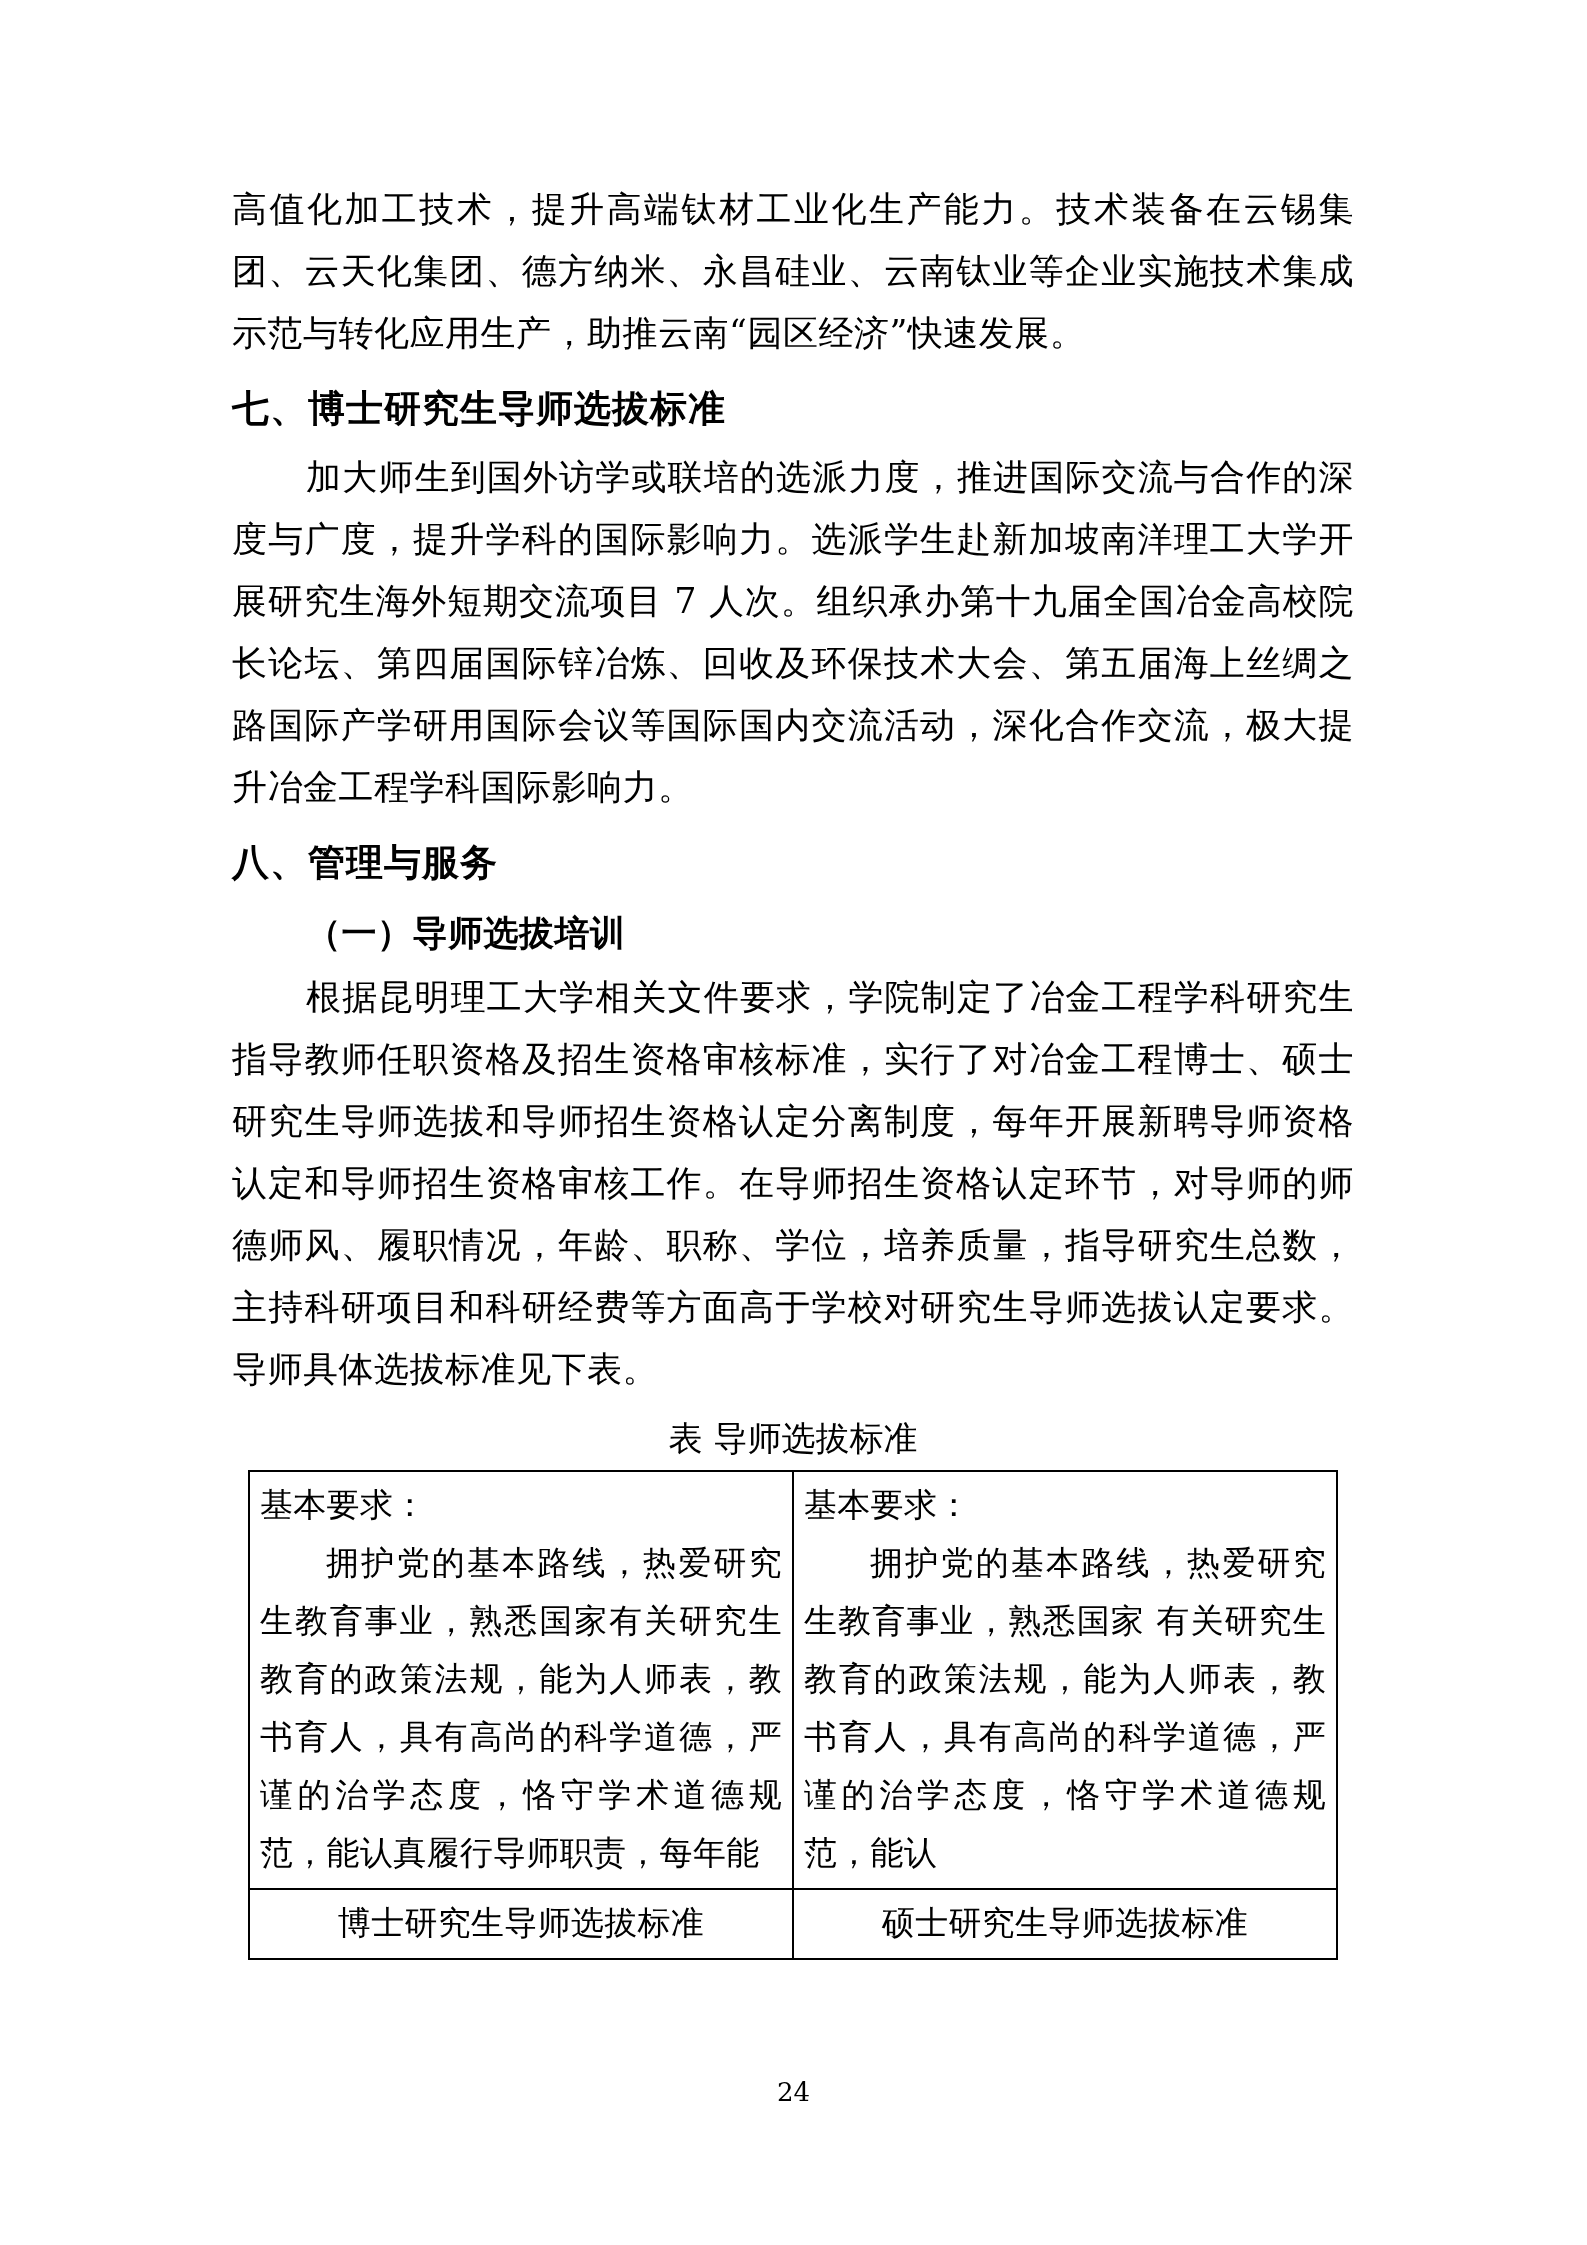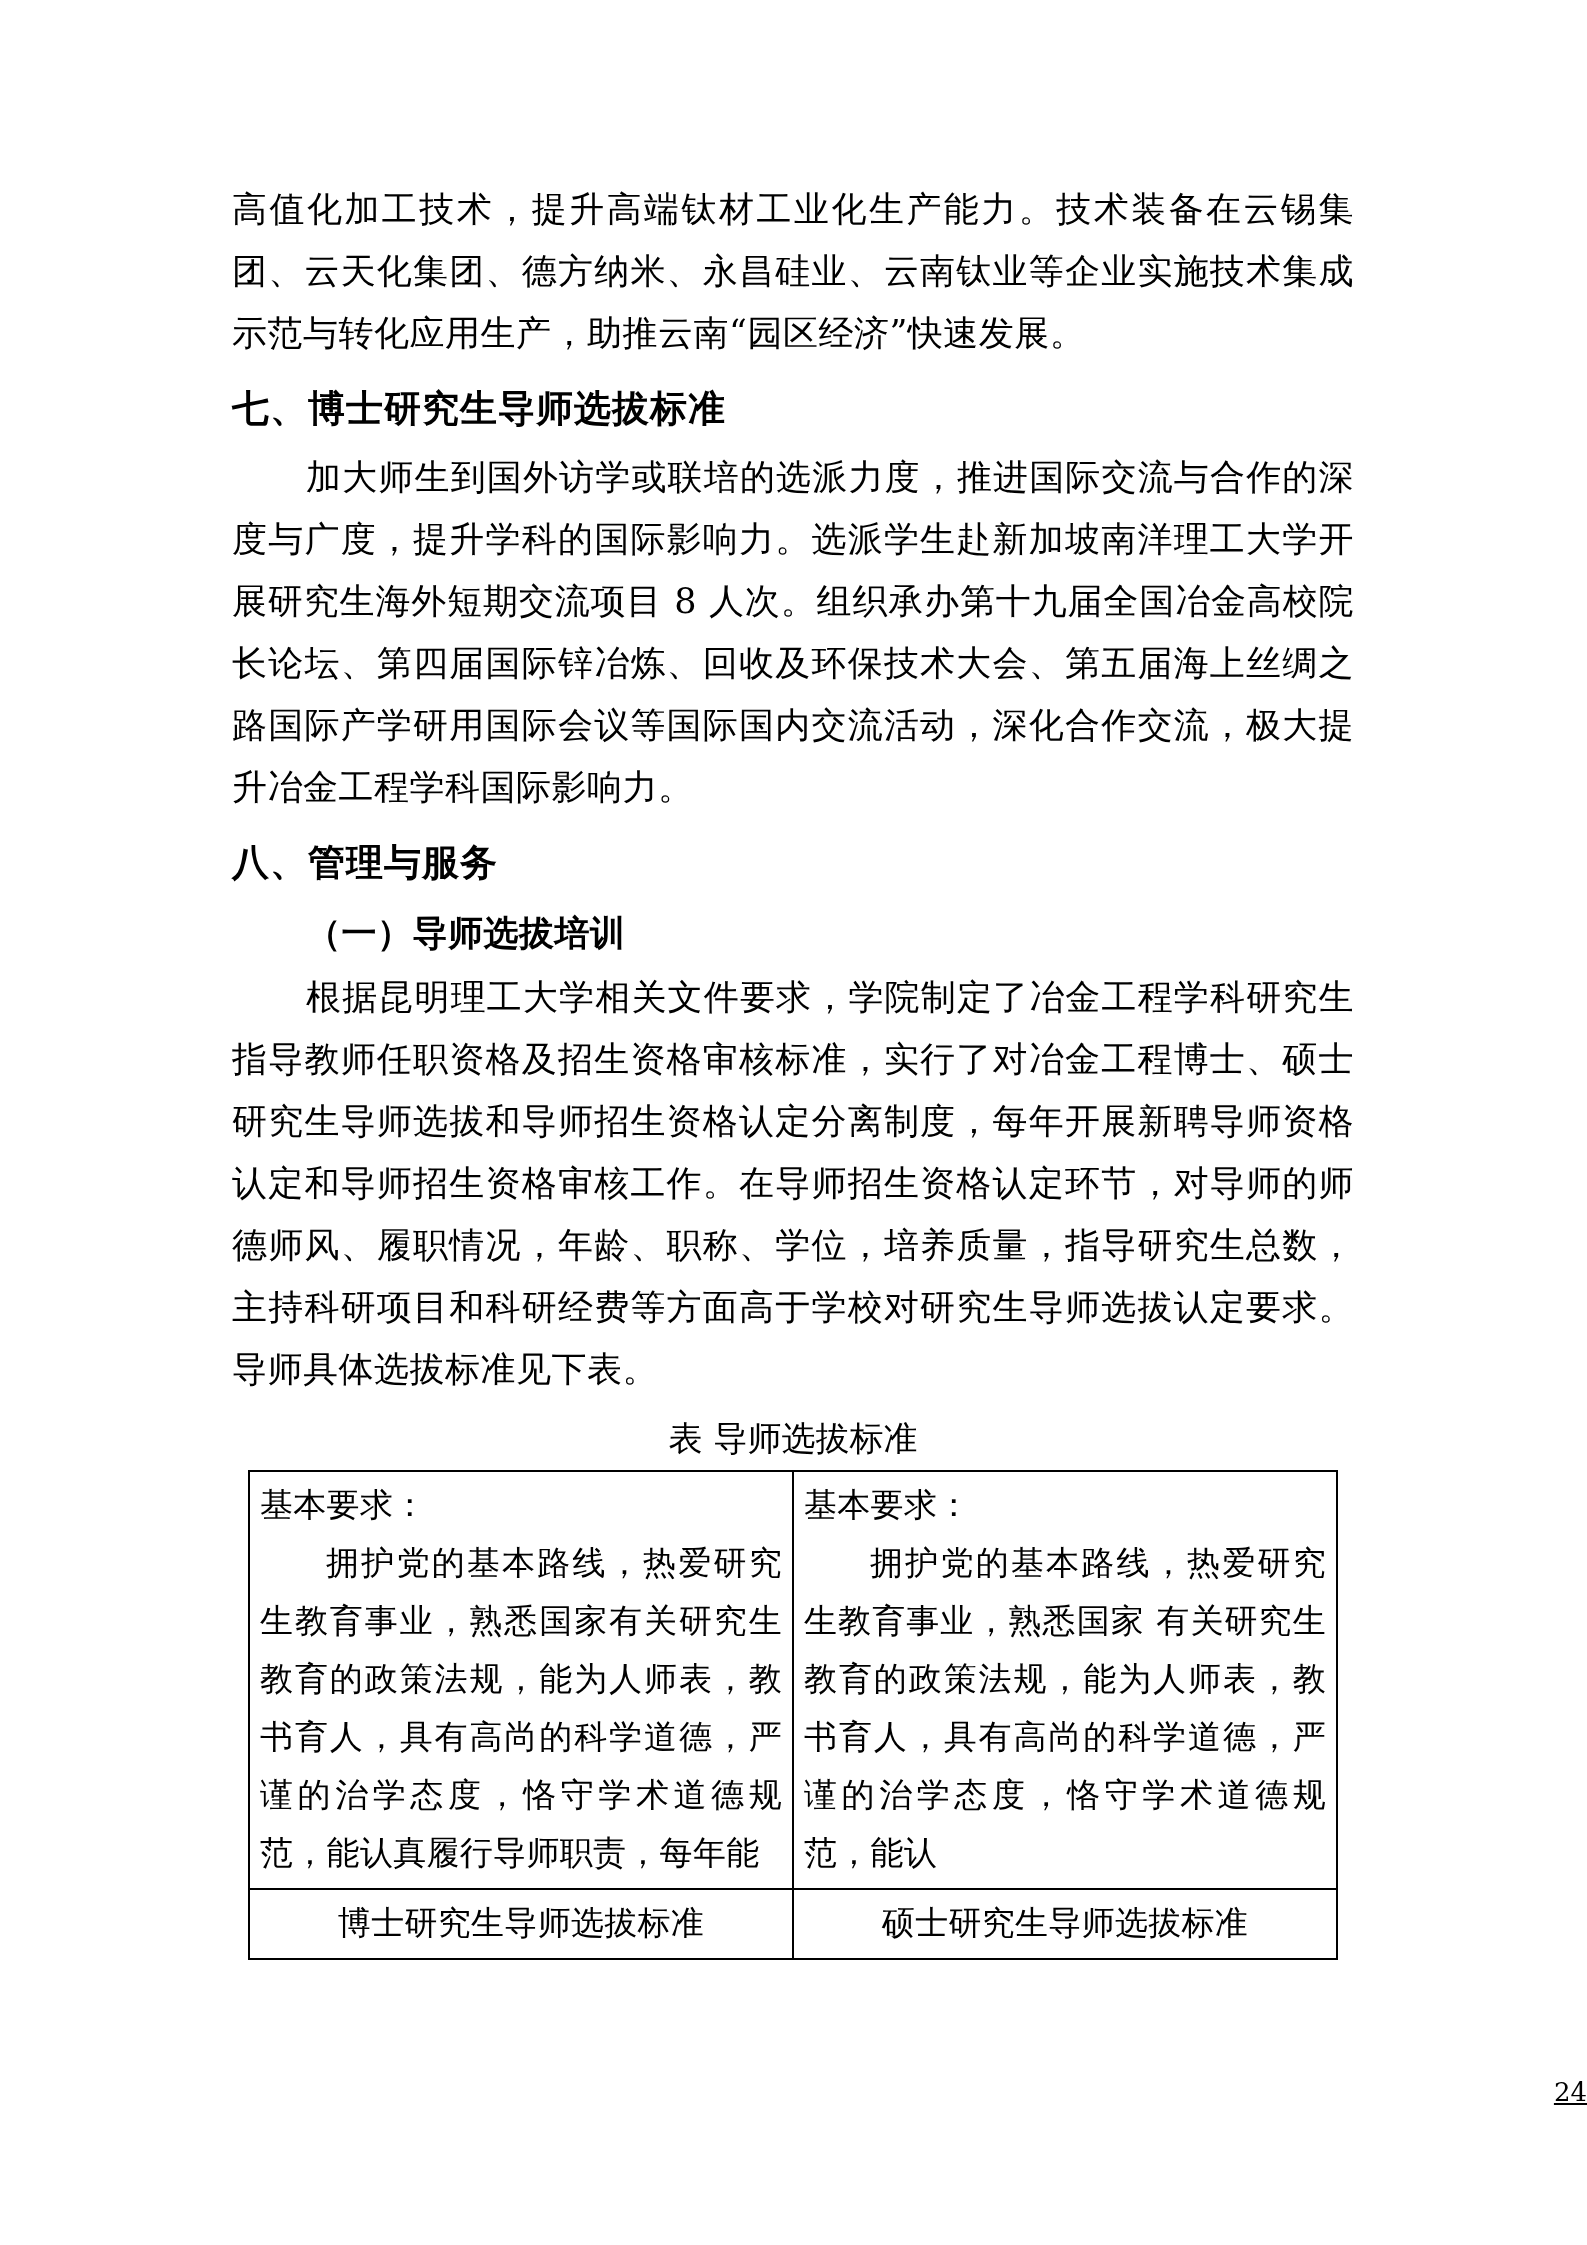--- a/index.html
+++ b/index.html
@@ -81,37 +81,36 @@
     text-justify: inter-ideograph;
   }
   .cell-line.ind {
     text-indent: 66px;
   }
   .page-number {
     position: absolute;
     left: 0;
     top: 2077px;
     width: 1587px;
-    text-align: right;
+    text-align: center;
     font-size: 26px;
     font-family: "DejaVu Serif", "Liberation Serif", serif;
-    text-decoration: underline;
   }
 </style>
 </head>
 <body>
 
 <div class="page">
   <div class="content">
 
     <p class="para">高值化加工技术，提升高端钛材工业化生产能力。技术装备在云锡集团、云天化集团、德方纳米、永昌硅业、云南钛业等企业实施技术集成示范与转化应用生产，助推云南“园区经济”快速发展。</p>
 
     <h2 class="heading">七、博士研究生导师选拔标准</h2>
 
-    <p class="para indent">加大师生到国外访学或联培的选派力度，推进国际交流与合作的深度与广度，提升学科的国际影响力。选派学生赴新加坡南洋理工大学开展研究生海外短期交流项目 8 人次。组织承办第十九届全国冶金高校院长论坛、第四届国际锌冶炼、回收及环保技术大会、第五届海上丝绸之路国际产学研用国际会议等国际国内交流活动，深化合作交流，极大提升冶金工程学科国际影响力。</p>
+    <p class="para indent">加大师生到国外访学或联培的选派力度，推进国际交流与合作的深度与广度，提升学科的国际影响力。选派学生赴新加坡南洋理工大学开展研究生海外短期交流项目 7 人次。组织承办第十九届全国冶金高校院长论坛、第四届国际锌冶炼、回收及环保技术大会、第五届海上丝绸之路国际产学研用国际会议等国际国内交流活动，深化合作交流，极大提升冶金工程学科国际影响力。</p>
 
     <h2 class="heading">八、管理与服务</h2>
 
     <h3 class="subheading">（一）导师选拔培训</h3>
 
     <p class="para indent">根据昆明理工大学相关文件要求，学院制定了冶金工程学科研究生指导教师任职资格及招生资格审核标准，实行了对冶金工程博士、硕士研究生导师选拔和导师招生资格认定分离制度，每年开展新聘导师资格认定和导师招生资格审核工作。在导师招生资格认定环节，对导师的师德师风、履职情况，年龄、职称、学位，培养质量，指导研究生总数，主持科研项目和科研经费等方面高于学校对研究生导师选拔认定要求。导师具体选拔标准见下表。</p>
 
     <div class="table-caption">表 导师选拔标准</div>
 
     <table class="doc-table">

